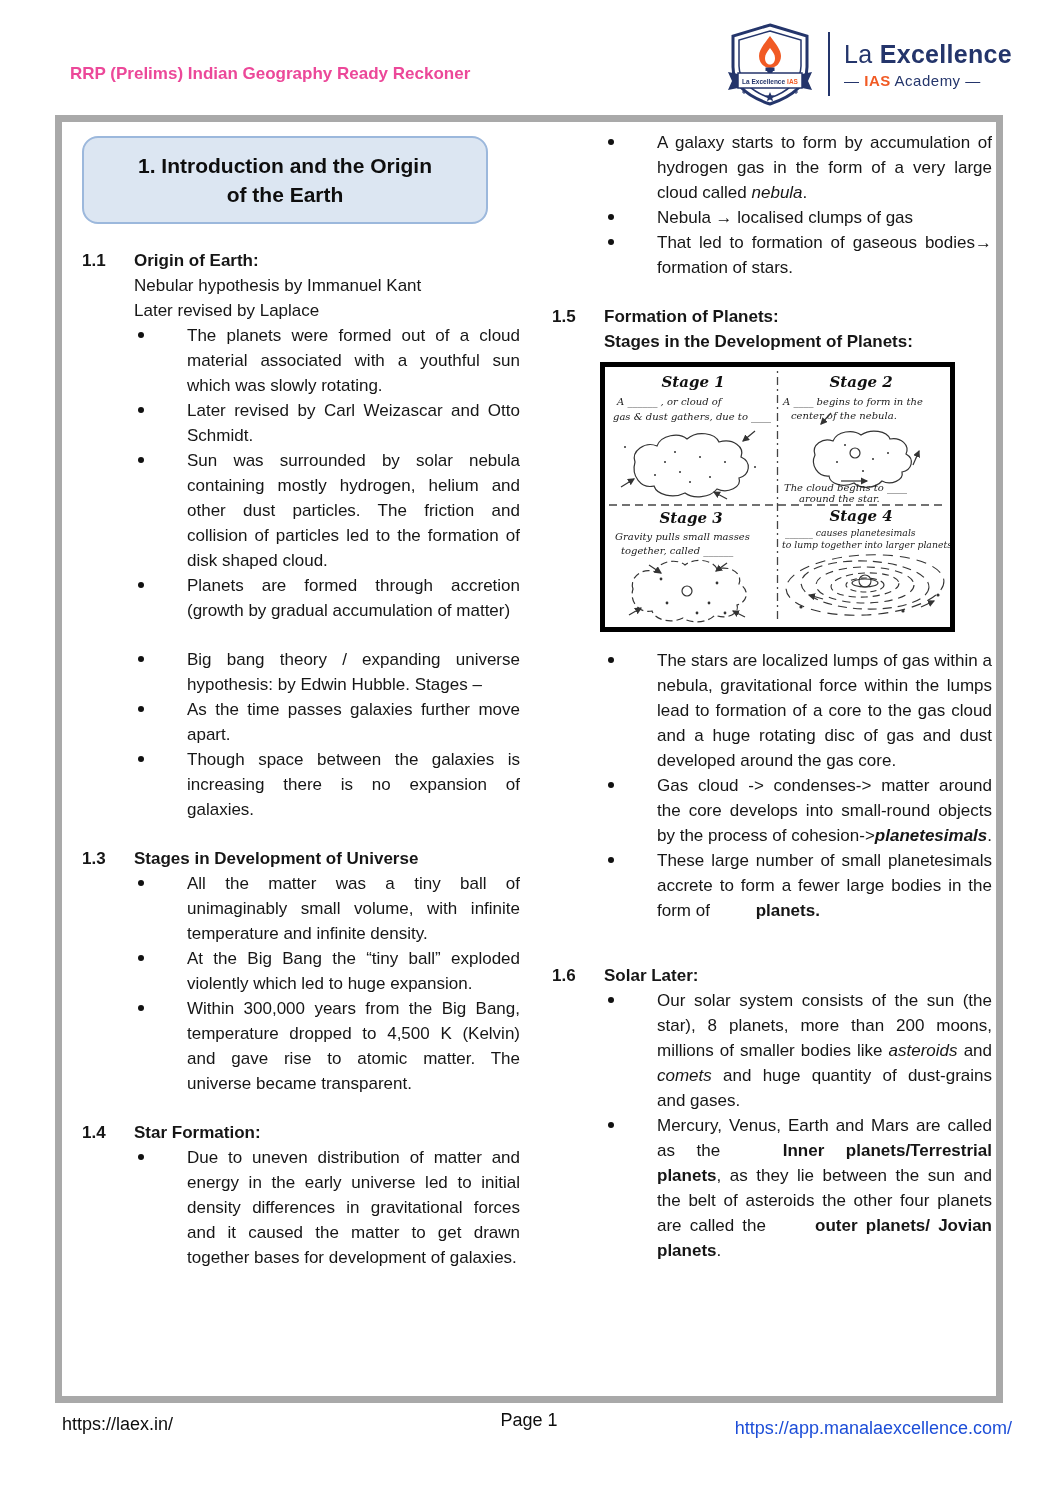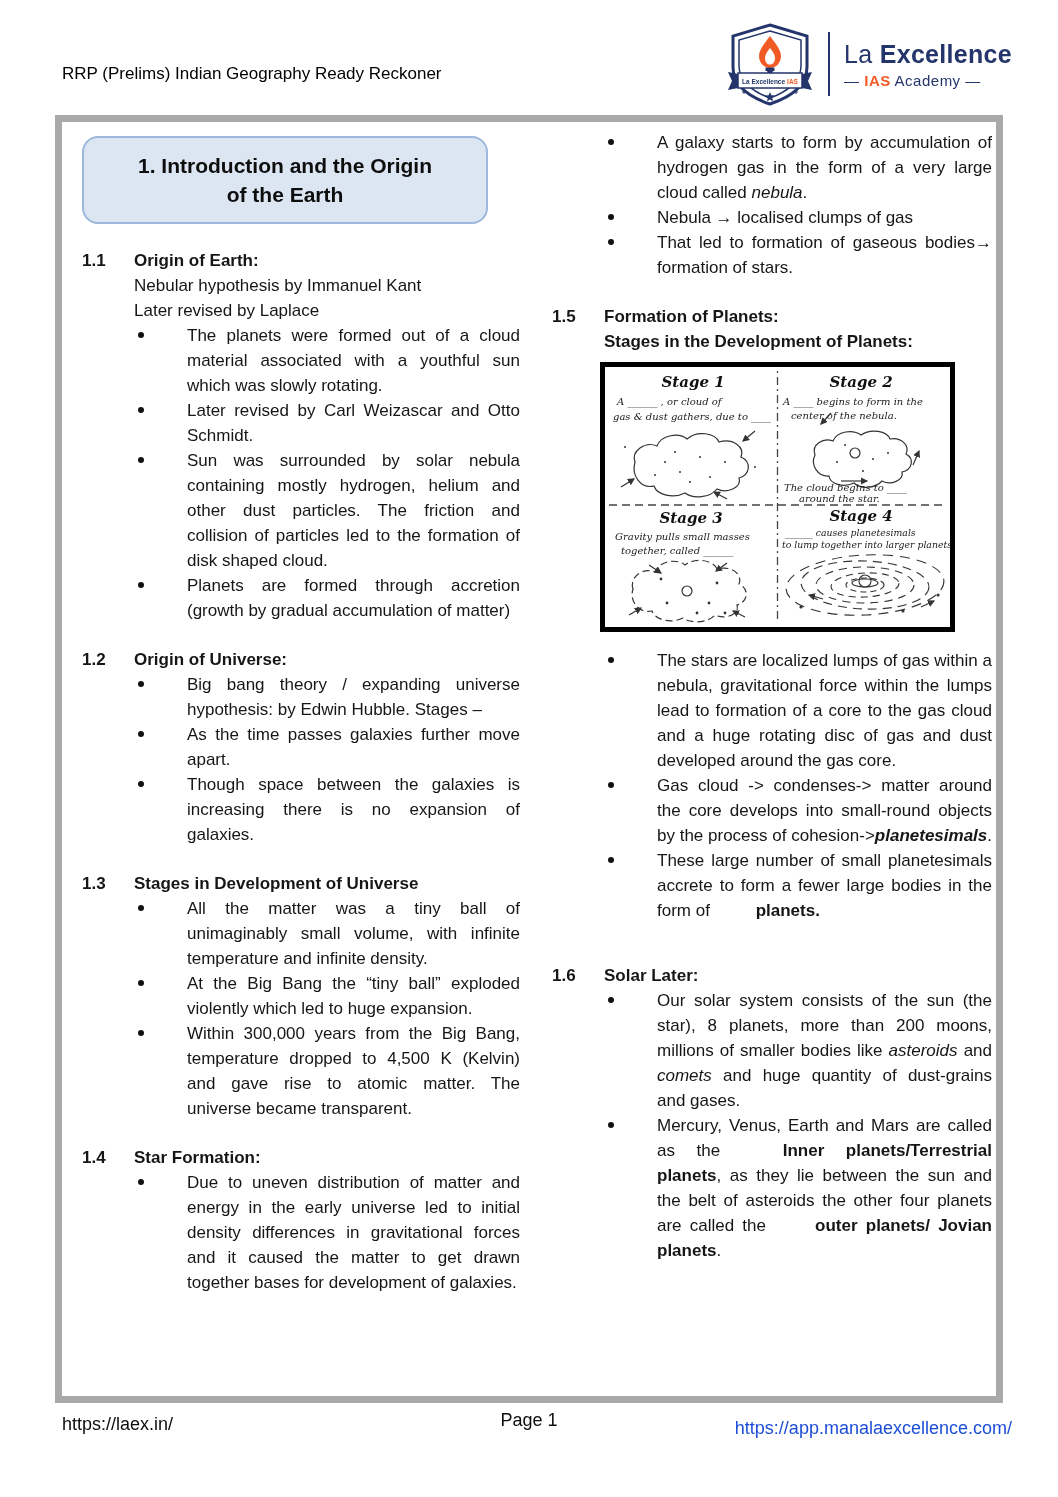--- a/index.html
+++ b/index.html
@@ -1,20 +1,20 @@
 <!DOCTYPE html>
 <html><head>
 <meta charset="utf-8">
 <style>
   html,body{margin:0;padding:0;background:#ffffff;overflow:hidden;}
   body{width:1058px;height:1497px;position:relative;font-family:"Liberation Sans",sans-serif;color:#161616;}
   .page{position:absolute;inset:0;background:#fff;}
 
   
-  .doc-title{position:absolute;left:62px;top:64px;font-size:17px;font-weight:400;color:#000000;}
+  .doc-title{position:absolute;left:70px;top:64px;font-size:17px;font-weight:700;color:#ec4899;}
   .logo{position:absolute;top:22px;right:46px;display:flex;align-items:center;gap:14px;}
   .logo-divider{width:2px;height:64px;background:#24356b;}
   .brand-line1{font-size:25px;color:#24356b;letter-spacing:0.3px;}
   .brand-line1 .la{font-weight:400;}
   .brand-line1 .ex{font-weight:700;}
   .brand-line2{font-size:15px;color:#24356b;margin-top:3px;letter-spacing:0.5px;}
   .brand-line2 .ias{color:#f15a24;font-weight:700;}
 
   
   .frame{position:absolute;left:55px;top:115px;width:948px;height:1288px;border:7px solid #a9a9a9;
@@ -104,24 +104,20 @@
         <p class="intro">Later revised by Laplace</p>
         <ul class="bullets">
           <li class="bullet"><span>The planets were formed out of a cloud material associated with a youthful sun which was slowly rotating.</span></li>
           <li class="bullet"><span>Later revised by Carl Weizascar and Otto Schmidt.</span></li>
           <li class="bullet"><span>Sun was surrounded by solar nebula containing mostly hydrogen, helium and other dust particles. The friction and collision of particles led to the formation of disk shaped cloud.</span></li>
           <li class="bullet"><span>Planets are formed through accretion (growth by gradual accumulation of matter)</span></li>
         </ul>
       </section>
 
       <section class="sec">
-        <div class="sec-head">
-          <span class="sec-num">1.2</span>
-          <span>Origin of Universe:</span>
-        </div>
         <ul class="bullets">
           <li class="bullet"><span>Big bang theory / expanding universe hypothesis: by Edwin Hubble. Stages –</span></li>
           <li class="bullet"><span>As the time passes galaxies further move apart.</span></li>
           <li class="bullet"><span>Though space between the galaxies is increasing there is no expansion of galaxies.</span></li>
         </ul>
       </section>
 
       <section class="sec">
         <div class="sec-head">
           <span class="sec-num">1.3</span>

